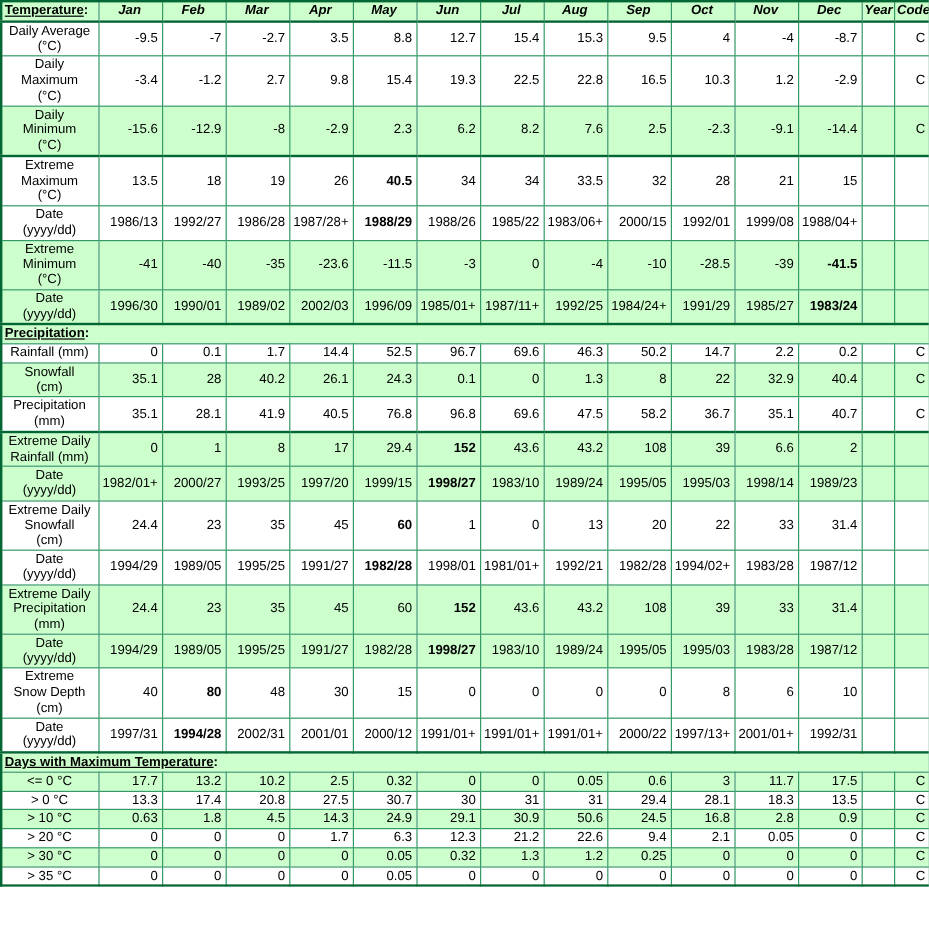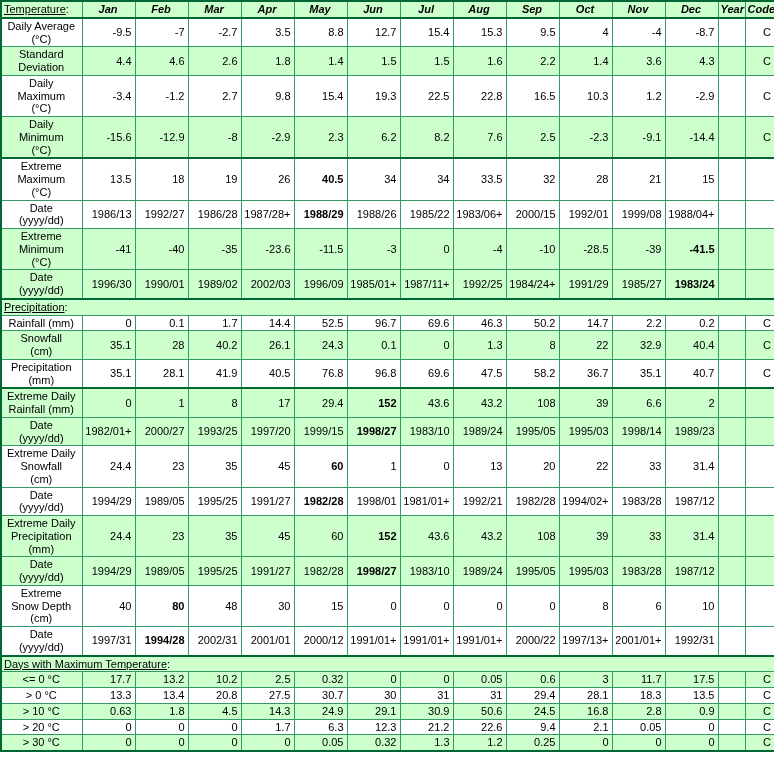--- a/index.html
+++ b/index.html
@@ -34,21 +34,21 @@
   }
   td.mon {
     color: #0000CC;
     font-weight: bold;
     text-align: center;
     white-space: nowrap;
     font-style: italic;
   }
   td.sec {
     color: #800080;
-    font-weight: normal;
+    font-weight: bold;
     font-size: 12px;
     text-align: left;
     background: #CCFFCC;
     white-space: nowrap;
   }
   td.sec .u { text-decoration: underline; }
   td.b { font-weight: bold; }
   tr.thick td { border-top: 2px solid #006633; }
   tr.hdr td { border-bottom: 2px solid #006633; }
 </style>
@@ -103,38 +103,20 @@
         <td class="num w">15.4</td>
         <td class="num w">15.3</td>
         <td class="num w">9.5</td>
         <td class="num w">4</td>
         <td class="num w">-4</td>
         <td class="num w">-8.7</td>
         <td class="num w"></td>
         <td class="num w">C</td>
       </tr>
       <tr>
-        <td class="lbl g">Standard
-Deviation</td>
-        <td class="num g">4.4</td>
-        <td class="num g">4.6</td>
-        <td class="num g">2.6</td>
-        <td class="num g">1.8</td>
-        <td class="num g">1.4</td>
-        <td class="num g">1.5</td>
-        <td class="num g">1.5</td>
-        <td class="num g">1.6</td>
-        <td class="num g">2.2</td>
-        <td class="num g">1.4</td>
-        <td class="num g">3.6</td>
-        <td class="num g">4.3</td>
-        <td class="num g"></td>
-        <td class="num g">C</td>
-      </tr>
-      <tr>
         <td class="lbl w">Daily
 Maximum
 (°C)</td>
         <td class="num w">-3.4</td>
         <td class="num w">-1.2</td>
         <td class="num w">2.7</td>
         <td class="num w">9.8</td>
         <td class="num w">15.4</td>
         <td class="num w">19.3</td>
         <td class="num w">22.5</td>
@@ -458,21 +440,21 @@
         <td class="num g">0.6</td>
         <td class="num g">3</td>
         <td class="num g">11.7</td>
         <td class="num g">17.5</td>
         <td class="num g"></td>
         <td class="num g">C</td>
       </tr>
       <tr>
         <td class="lbl w">&gt; 0 °C</td>
         <td class="num w">13.3</td>
-        <td class="num w">13.4</td>
+        <td class="num w">17.4</td>
         <td class="num w">20.8</td>
         <td class="num w">27.5</td>
         <td class="num w">30.7</td>
         <td class="num w">30</td>
         <td class="num w">31</td>
         <td class="num w">31</td>
         <td class="num w">29.4</td>
         <td class="num w">28.1</td>
         <td class="num w">18.3</td>
         <td class="num w">13.5</td>
@@ -523,14 +505,31 @@
         <td class="num g">0.32</td>
         <td class="num g">1.3</td>
         <td class="num g">1.2</td>
         <td class="num g">0.25</td>
         <td class="num g">0</td>
         <td class="num g">0</td>
         <td class="num g">0</td>
         <td class="num g"></td>
         <td class="num g">C</td>
       </tr>
+      <tr>
+        <td class="lbl w">&gt; 35 °C</td>
+        <td class="num w">0</td>
+        <td class="num w">0</td>
+        <td class="num w">0</td>
+        <td class="num w">0</td>
+        <td class="num w">0.05</td>
+        <td class="num w">0</td>
+        <td class="num w">0</td>
+        <td class="num w">0</td>
+        <td class="num w">0</td>
+        <td class="num w">0</td>
+        <td class="num w">0</td>
+        <td class="num w">0</td>
+        <td class="num w"></td>
+        <td class="num w">C</td>
+      </tr>
     </tbody>
 </table>
 
 </body></html>

